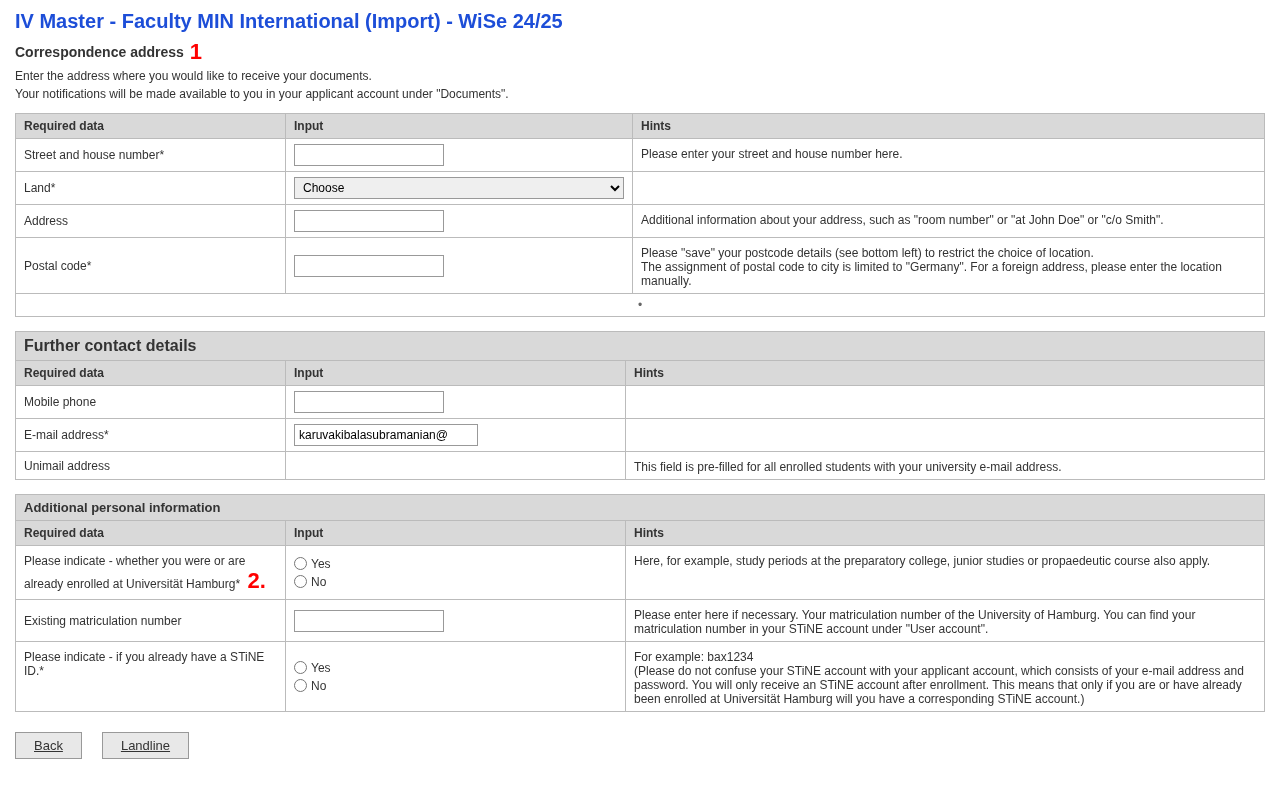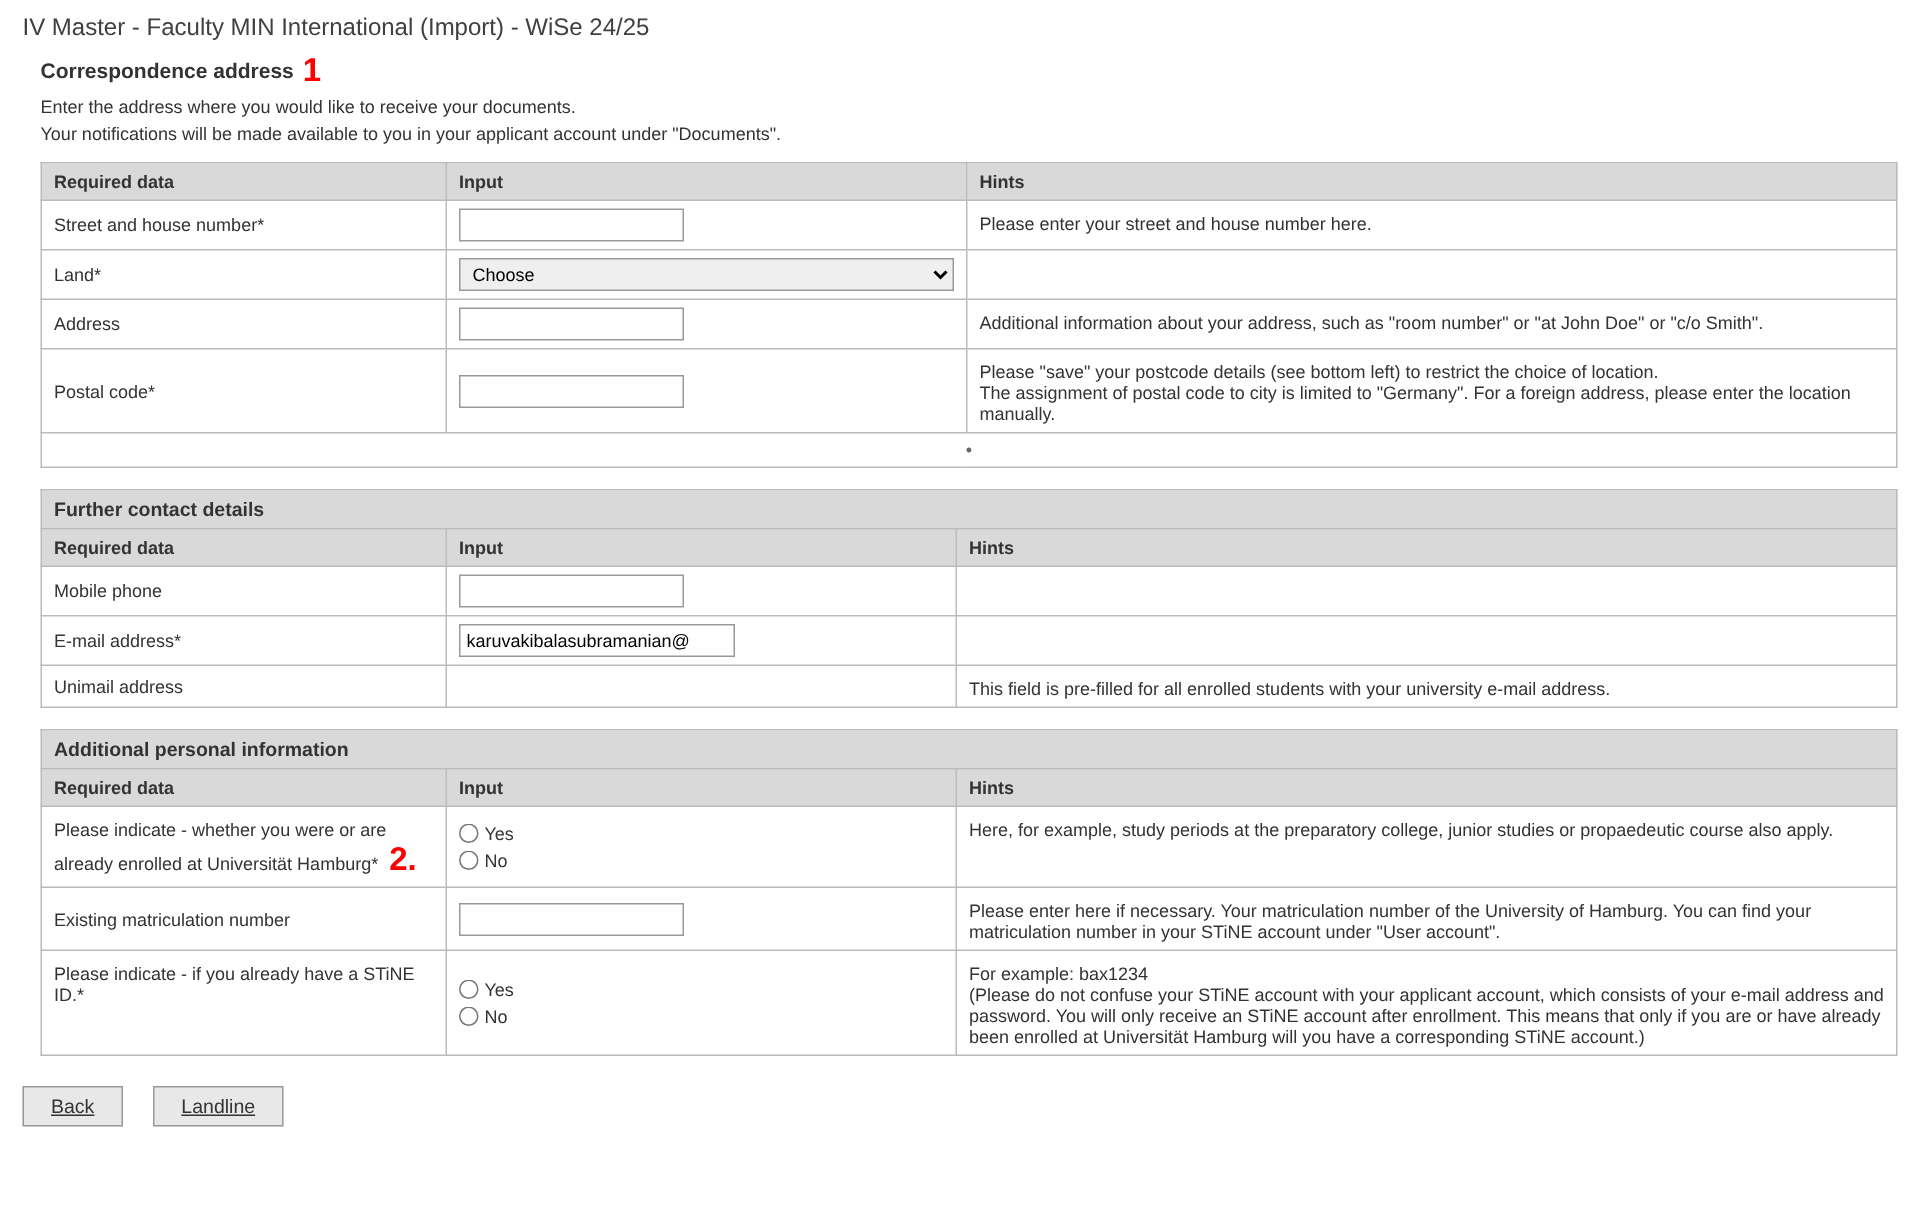--- a/index.html
+++ b/index.html
@@ -4,23 +4,23 @@
   <style>
     * { box-sizing: border-box; margin: 0; padding: 0; }
     body {
       font-family: Arial, sans-serif;
       font-size: 13px;
       color: #333;
       background: #fff;
       padding: 10px 15px 40px 15px;
     }
     h1.page-title {
-      color: #404040;
-      font-size: 16px;
-      font-weight: normal;
+      color: #1d4ed8;
+      font-size: 20px;
+      font-weight: bold;
       margin-bottom: 8px;
     }
     .step-header {
       display: flex;
       align-items: center;
       margin-bottom: 4px;
     }
     .step-title {
       font-size: 14px;
       font-weight: bold;
@@ -86,21 +86,20 @@
       height: 22px;
     }
     .dot-row td {
       text-align: center;
       border: none;
       color: #666;
       font-size: 18px;
     }
     .section-block {
       margin-bottom: 10px;
-      margin-left: 12px;
     }
     
     .section-heading-row td {
       background: #d9d9d9 !important;
       font-weight: bold;
       font-size: 13px;
     }
     
     .radio-group {
       display: flex;
@@ -214,21 +213,21 @@
 
 <div class="section-block">
   <table class="form-table">
     <colgroup>
       <col style="width:270px">
       <col style="width:340px">
       <col>
     </colgroup>
     <thead>
       <tr class="section-heading-row">
-        <td colspan="3" style="background:#d9d9d9; font-weight:bold; font-size:13px; padding:5px 8px; border:1px solid #bbb;">
+        <td colspan="3" style="background:#d9d9d9; font-weight:bold; font-size:16px; padding:5px 8px; border:1px solid #bbb;">
           <span>Further contact details</span>
         </td>
       </tr>
       <tr>
         <th>Required data</th>
         <th>Input</th>
         <th>Hints</th>
       </tr>
     </thead>
     <tbody>

